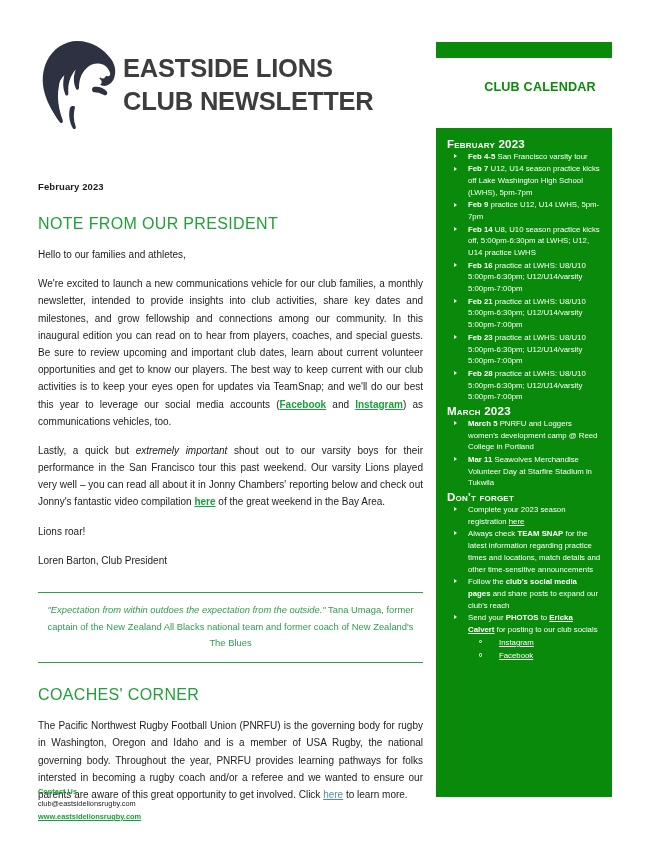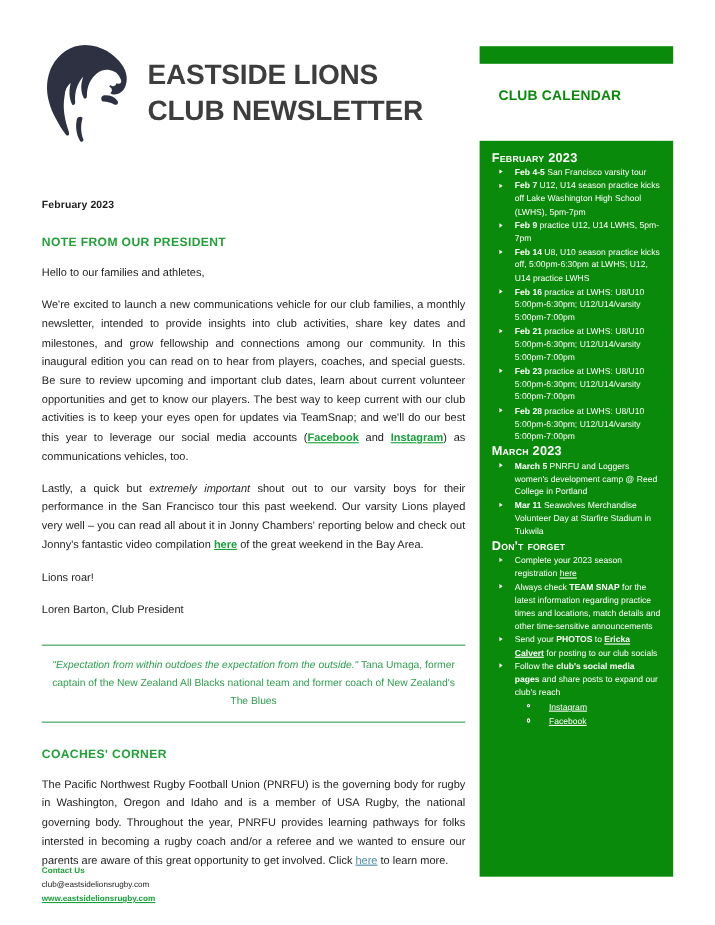--- a/index.html
+++ b/index.html
@@ -23,21 +23,21 @@
   .left-col {
     position: absolute;
     left: 38px;
     top: 34px;
     width: 385px;
   }
 
   .masthead {
     display: flex;
     align-items: center;
-    gap: 14px;
+    gap: 3px;
     height: 102px;
   }
 
   .logo-lion {
     width: 82px;
     height: 98px;
     flex: 0 0 82px;
     display: block;
   }
 
@@ -60,22 +60,22 @@
   .issue-date {
     margin-top: 45px;
     font-size: 9.5px;
     font-weight: bold;
     color: #1c1c1c;
     letter-spacing: 0.1px;
   }
 
   .section-head {
     color: #21a038;
-    font-size: 11px;
-    font-weight: bold;
+    font-size: 16px;
+    font-weight: normal;
     letter-spacing: 0.35px;
     margin-top: 23px;
     margin-bottom: 13px;
   }
 
   p.body {
     font-size: 10px;
     line-height: 1.72;
     color: #1c1c1c;
     text-align: justify;
@@ -138,21 +138,21 @@
     position: absolute;
     left: 436px;
     top: 42px;
     width: 176px;
     height: 16px;
     background: #0a8a0a;
   }
 
   .side-title {
     position: absolute;
-    left: 421px;
+    left: 452px;
     top: 80px;
     width: 176px;
     text-align: center;
     color: #0a8a0a;
     font-size: 12.6px;
     font-weight: bold;
     letter-spacing: 0.2px;
   }
 
   .side-panel {
@@ -310,22 +310,22 @@
     <div class="cal-month spaced">MARCH 2023</div>
     <ul class="cal-list">
       <li><span class="tri"></span><b>March 5</b><span>  PNRFU and Loggers women's development camp @ Reed College in Portland</span></li>
       <li><span class="tri"></span><b>Mar 11</b><span>  Seawolves Merchandise Volunteer Day at Starfire Stadium in Tukwila</span></li>
     </ul>
 
     <div class="cal-month spaced">DON'T FORGET</div>
     <ul class="cal-list">
       <li><span class="tri"></span><span>Complete your 2023 season registration </span><a class="u-link" href="#">here</a></li>
       <li><span class="tri"></span><span>Always check </span><b>TEAM SNAP</b><span> for the latest information regarding practice times and locations, match details and other time-sensitive announcements</span></li>
+      <li><span class="tri"></span><span>Follow the </span><b>club's social media pages</b><span> and share posts to expand our club's reach</span></li>
       <li><span class="tri"></span><span>Send your </span><b>PHOTOS</b><span> to </span><a class="u-link bold" href="#">Ericka Calvert</a><span> for posting to our club socials</span></li>
-      <li><span class="tri"></span><span>Follow the </span><b>club's social media pages</b><span> and share posts to expand our club's reach</span></li>
     </ul>
     <ul class="sub-list">
       <li><span class="circ"></span><a class="u-link" href="#">Instagram</a></li>
       <li><span class="circ"></span><a class="u-link" href="#">Facebook</a></li>
     </ul>
 
   </div>
 
 </div>
 

